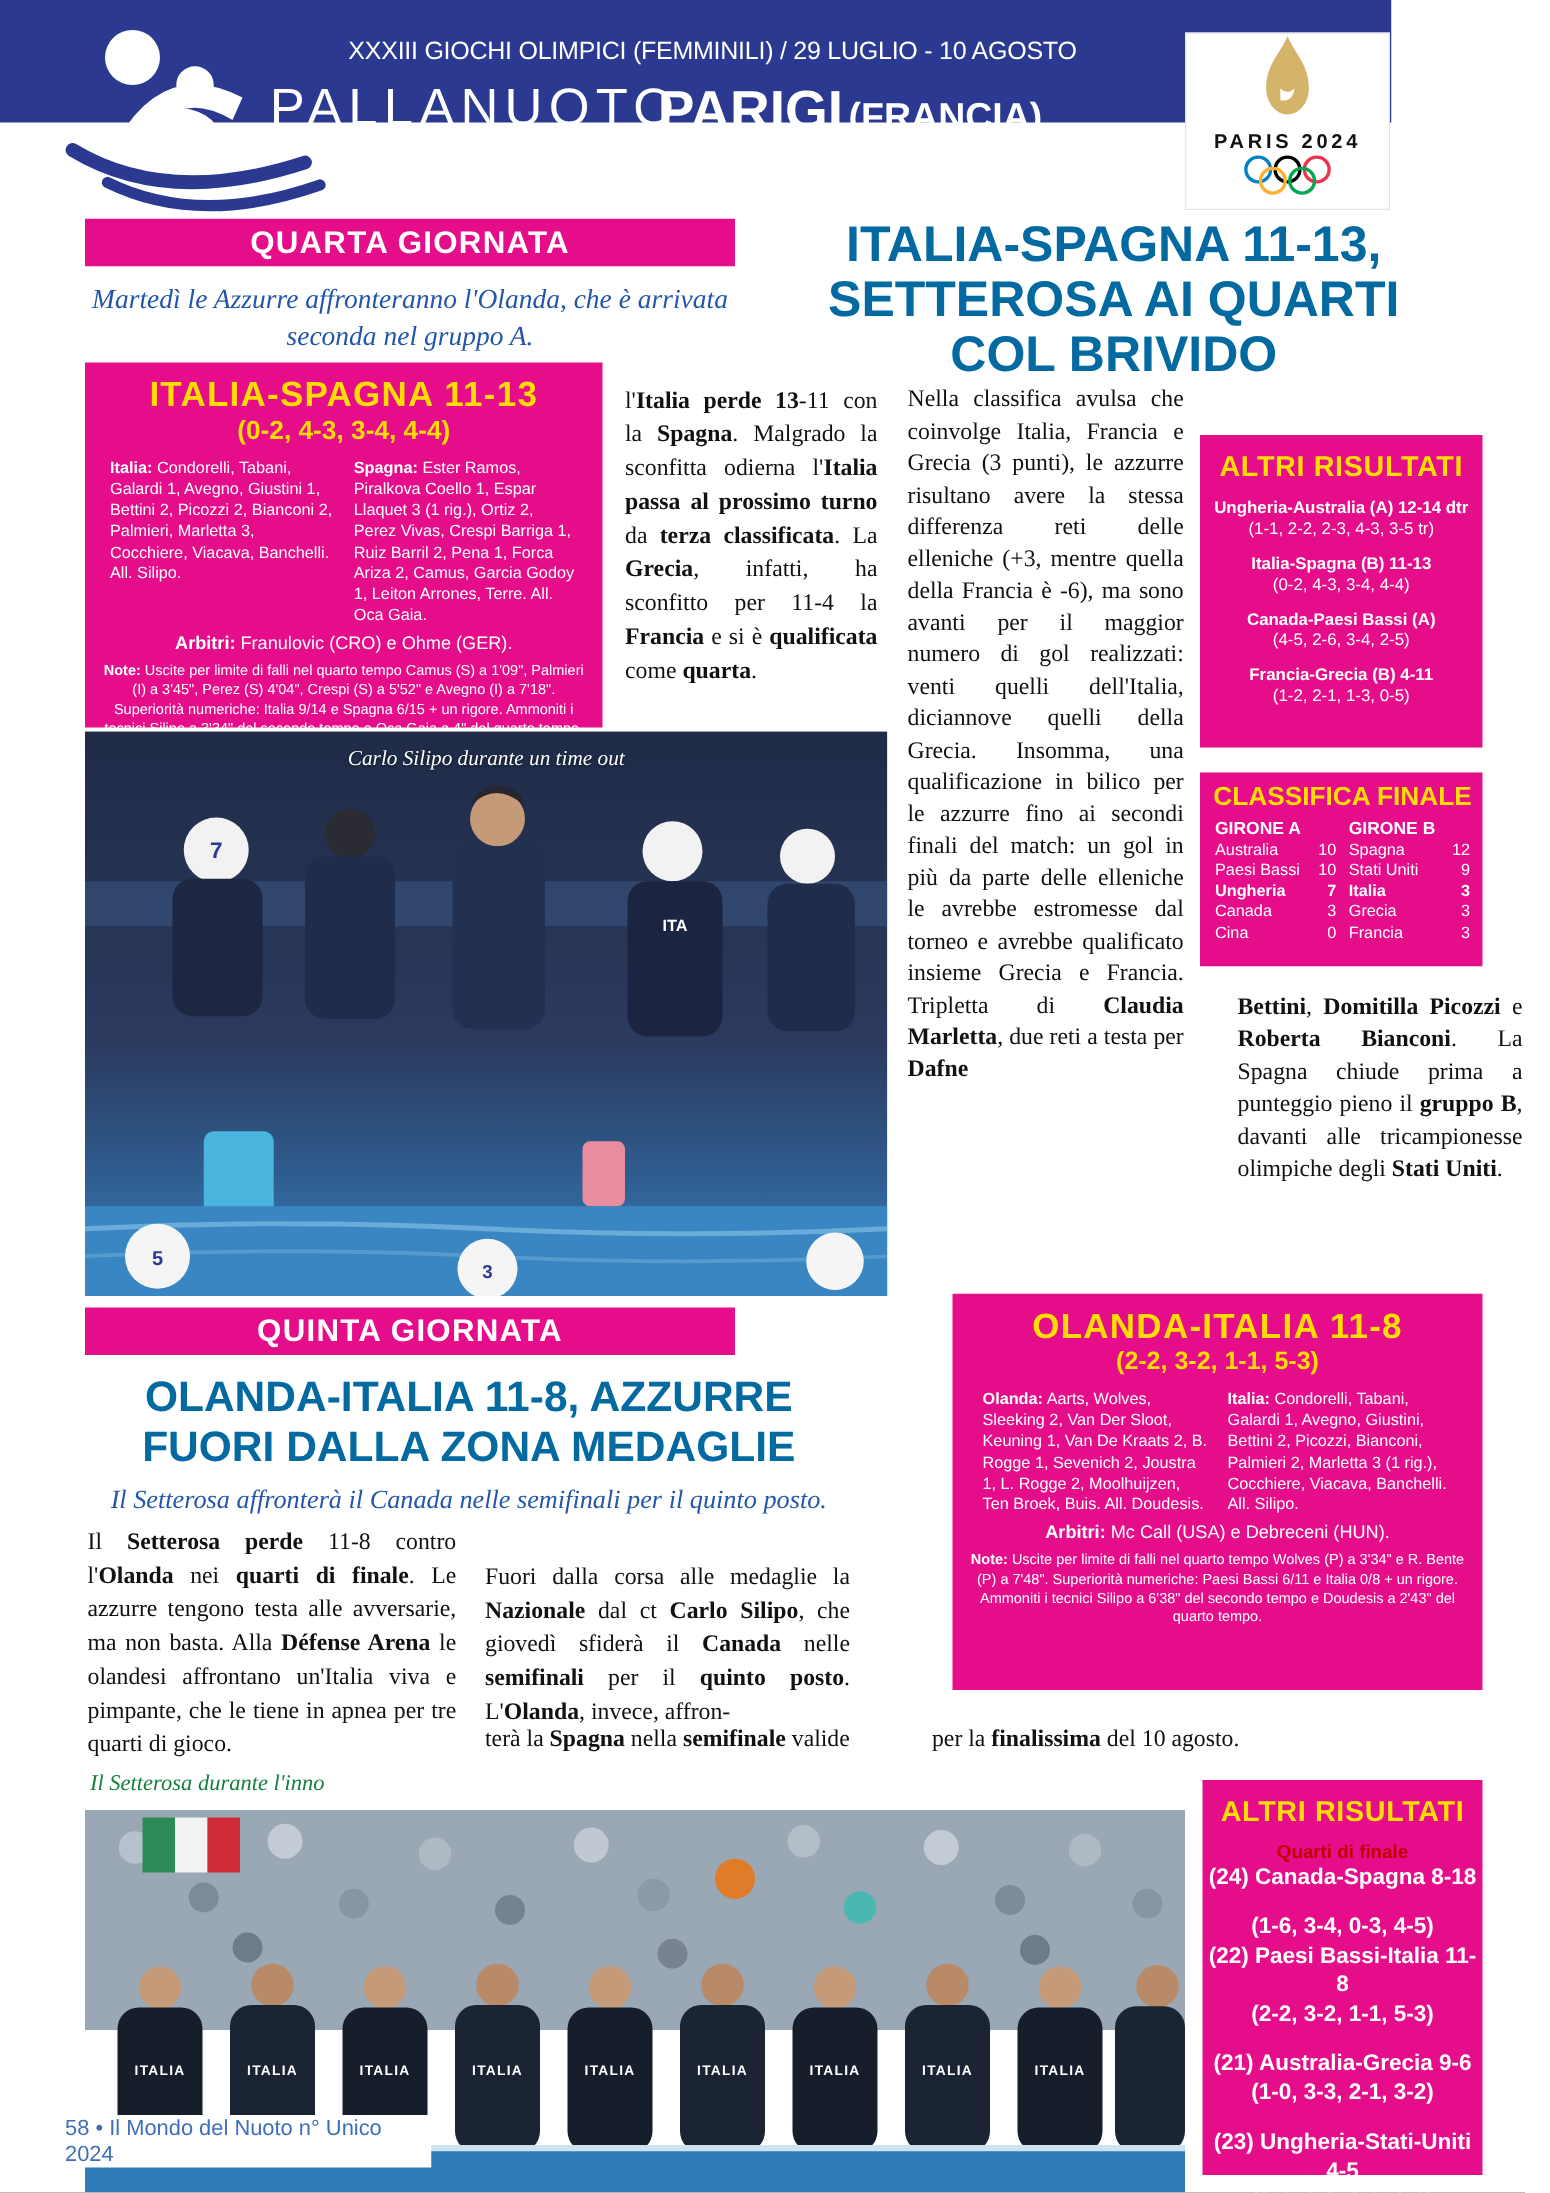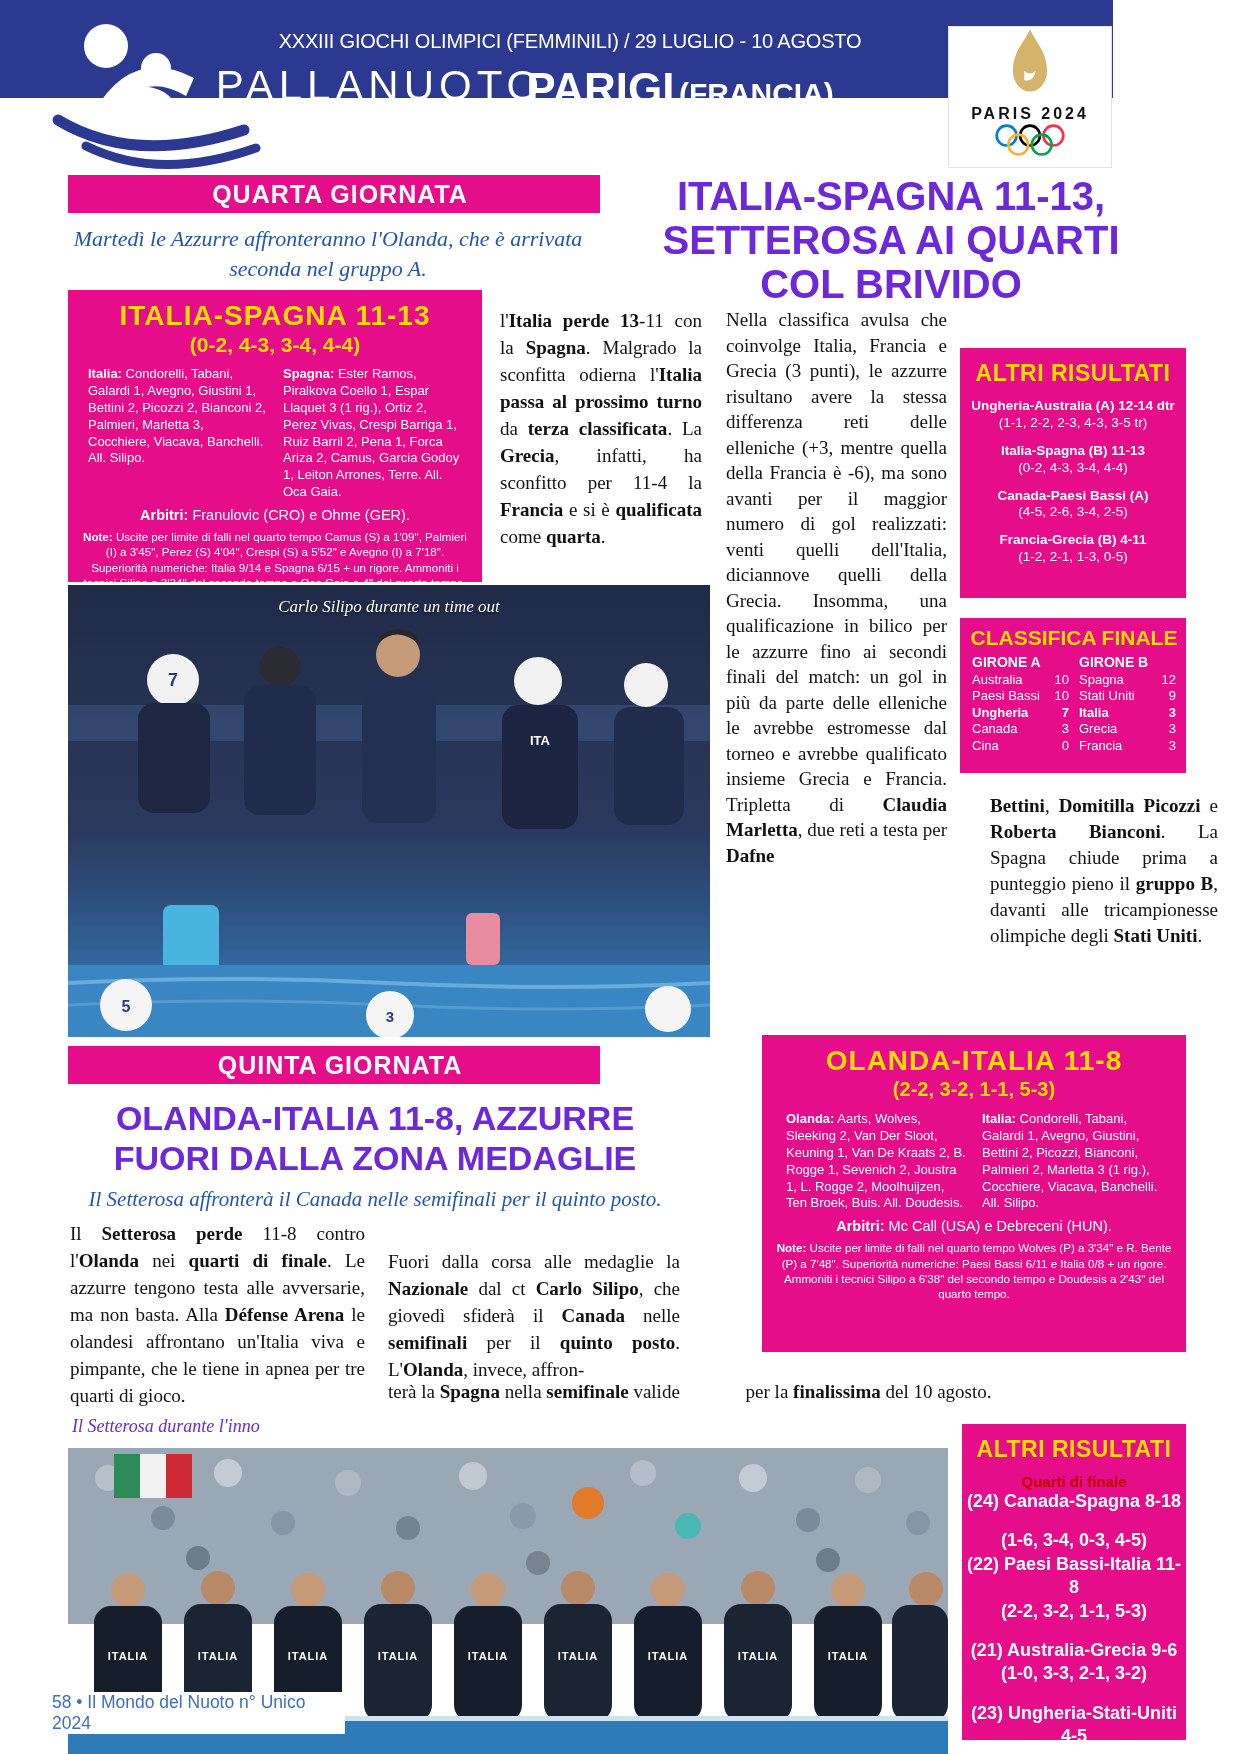--- a/index.html
+++ b/index.html
@@ -16,27 +16,27 @@
              font-size:42px;letter-spacing:5px;}
   .hdr-city{left:515px;top:64px;width:330px;text-align:center;color:#fff;white-space:nowrap;}
   .hdr-city .city{font-weight:bold;font-size:44px;letter-spacing:0;}
   .hdr-city .country{font-weight:bold;font-size:30px;}
   .paris-box{left:948px;top:26px;width:162px;height:140px;background:#fff;border:1px solid #e3e3e3;
              display:flex;flex-direction:column;align-items:center;justify-content:flex-start;}
   .paris-brand{font-weight:bold;font-size:16px;letter-spacing:3px;color:#111;margin-top:2px;}
 
   
   .banner{background:#e60d8a;color:#fff;font-weight:bold;font-size:25px;letter-spacing:1px;
-          text-align:center;height:38px;line-height:38px;padding-left:12px;}
+          text-align:center;height:38px;line-height:38px;}
   .banner-q4{left:68px;top:175px;width:520px;}
   .banner-q5{left:68px;top:1046px;width:520px;}
   .standfirst{font-family:"Liberation Serif",serif;font-style:italic;color:#2356a8;text-align:center;}
   .standfirst-q4{left:68px;top:224px;width:520px;font-size:22px;line-height:30px;}
   .standfirst-q5{left:60px;top:1186px;width:630px;font-size:21px;line-height:27px;}
-  .headline{color:#6d28d9;font-weight:bold;text-align:center;}
+  .headline{color:#0369a1;font-weight:bold;text-align:center;}
   .headline-1{left:595px;top:174px;width:592px;font-size:40px;line-height:44px;letter-spacing:0;}
   .headline-2{left:62px;top:1098px;width:626px;font-size:34px;line-height:40px;}
 
   
   .match-box{background:#e60d8a;color:#fff;}
   .match-box-1{left:68px;top:290px;width:414px;height:292px;}
   .match-box-2{left:762px;top:1035px;width:424px;height:317px;}
   .mb-title{color:#ffdd00;font-weight:bold;text-align:center;font-size:28px;padding-top:10px;letter-spacing:1px;}
   .mb-partials{color:#ffdd00;font-weight:bold;text-align:center;font-size:21px;margin-top:1px;}
   .mb-cols{display:flex;gap:16px;padding:9px 20px 2px 20px;}
@@ -75,21 +75,21 @@
   .res2-line{font-weight:bold;font-size:18px;line-height:1.3;}
   .res2-group{margin-top:16px;}
 
   
   .photo{overflow:hidden;}
   .photo-1{left:68px;top:585px;width:642px;height:452px;}
   .photo-2{left:68px;top:1448px;width:880px;height:306px;}
   .photo-caption-1{left:68px;top:597px;width:642px;text-align:center;color:#fff;
      font-family:"Liberation Serif",serif;font-style:italic;font-size:17px;text-shadow:0 1px 2px rgba(0,0,0,.6);}
   .photo-caption-2{left:72px;top:1416px;font-family:"Liberation Serif",serif;font-style:italic;
-     font-size:18px;color:#6d28d9;}
+     font-size:18px;color:#15803d;}
 
   
   .footer-band{left:0;top:1692px;width:345px;height:42px;background:#fff;display:flex;
                align-items:flex-start;padding-left:52px;box-sizing:border-box;z-index:5;}
   .footer-text{color:#3f6fba;font-size:17.5px;}
 </style>
 </head>
 <body>
 
 <div id="page">

